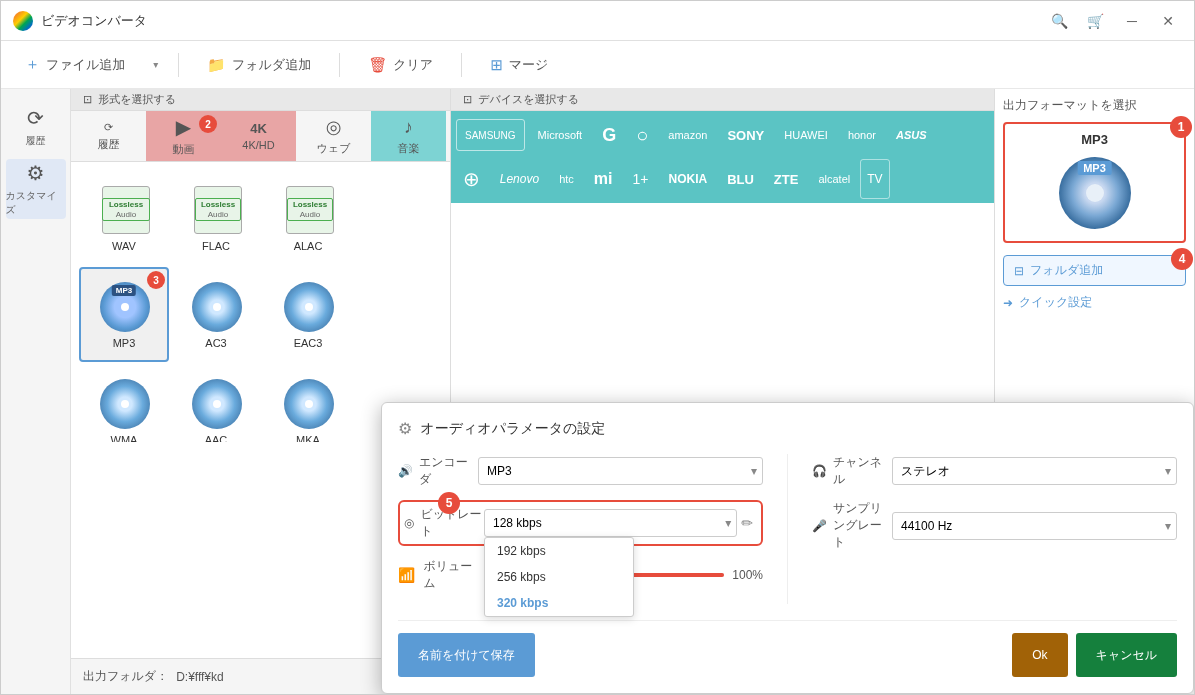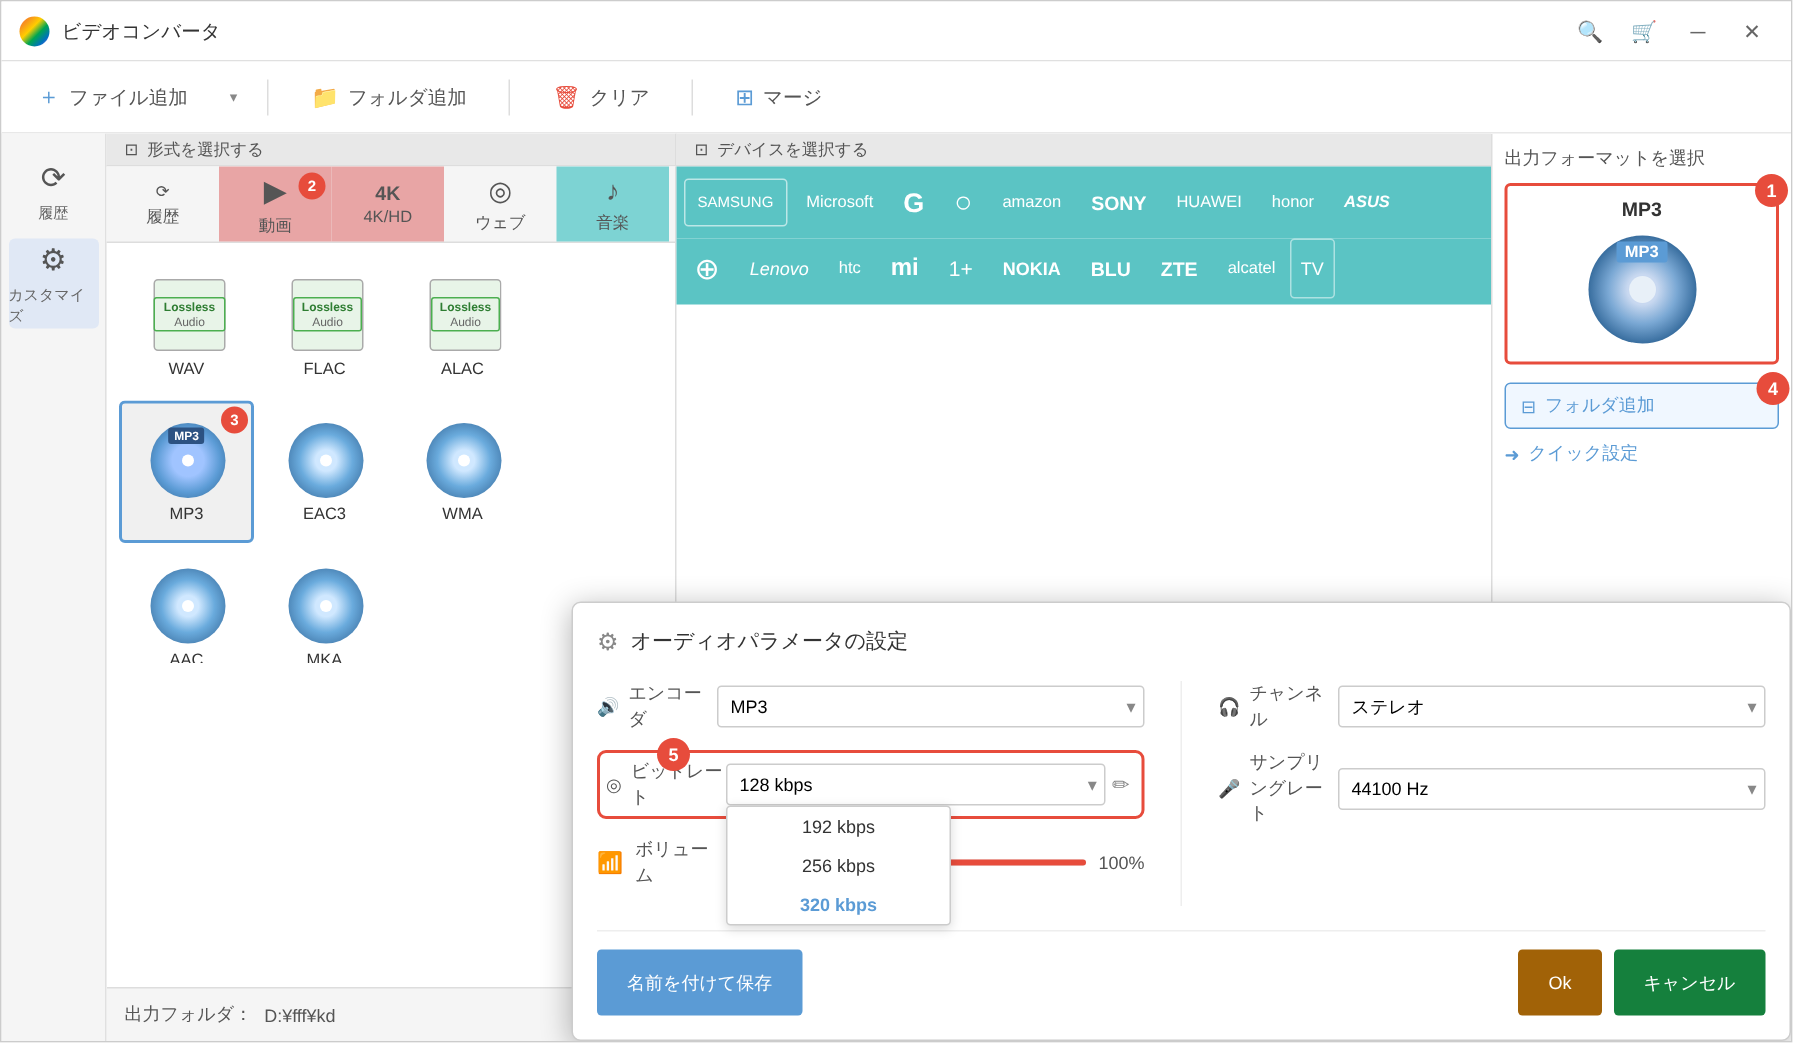--- a/index.html
+++ b/index.html
@@ -73,21 +73,21 @@
 
     .dialog-row { display: flex; align-items: center; margin-bottom: 12px; }
     .dialog-label { width: 80px; font-size: 12px; color: #555; display: flex; align-items: center; gap: 6px; }
     .dialog-select-wrapper { position: relative; display: flex; align-items: center; }
     .dialog-select-wrapper select { flex: 1; height: 28px; border: 1px solid #ccc; border-radius: 3px; padding: 0 8px; font-size: 12px; appearance: none; background: #fff; padding-right: 24px; }
     .dialog-select-wrapper .sel-arrow { position: absolute; right: 6px; color: #888; pointer-events: none; }
 
     .bitrate-section { position: relative; }
 
     .dropdown-list { position: absolute; top: 28px; left: 0; background: #fff; border: 1px solid #ccc; border-radius: 3px; box-shadow: 0 2px 8px rgba(0,0,0,0.15); z-index: 200; width: 150px; }
-    .dropdown-item { padding: 6px 12px; font-size: 12px; color: #333; cursor: pointer; text-align: center; }
+    .dropdown-item { padding: 6px 12px; font-size: 12px; color: #333; cursor: pointer; }
     .dropdown-item.selected { color: #5b9bd5; font-weight: bold; }
 
     .dialog-right { flex: 1; padding-left: 24px; border-left: 1px solid #eee; margin-left: 24px; }
     .dialog-content { display: flex; }
     .dialog-left { flex: 1; }
 
     .volume-row { display: flex; align-items: center; gap: 8px; }
     .vol-icon { font-size: 14px; color: #aaa; }
     .vol-label { width: 60px; font-size: 12px; color: #555; }
     .vol-bar { flex: 1; height: 4px; background: #ddd; border-radius: 2px; position: relative; }
@@ -263,20 +263,28 @@
               <div class="num-badge" style="position:absolute;top:2px;right:2px;">3</div>
               <div class="format-icon">
                 <div class="disc-icon disc-blue">
                   <div class="disc-hole"></div>
                 </div>
                 <div style="position:absolute;top:4px;left:50%;transform:translateX(-50%);background:#2c5282;color:#fff;font-size:8px;font-weight:bold;padding:1px 4px;border-radius:2px;">MP3</div>
               </div>
               <span class="format-label">MP3</span>
             </div>
 
+            <div class="format-item">
+              <div class="format-icon">
+                <div class="disc-icon" style="background:radial-gradient(circle, #d0e8ff 20%, #6aabdd 50%, #2a5a8a 100%);">
+                  <div class="disc-hole"></div>
+                </div>
+              </div>
+              <span class="format-label">AC3</span>
+            </div>
 
             <div class="format-item">
               <div class="format-icon">
                 <div class="disc-icon" style="background:radial-gradient(circle, #d0e8ff 20%, #6aabdd 50%, #2a5a8a 100%);">
                   <div class="disc-hole"></div>
                 </div>
               </div>
               <span class="format-label">EAC3</span>
             </div>
 

